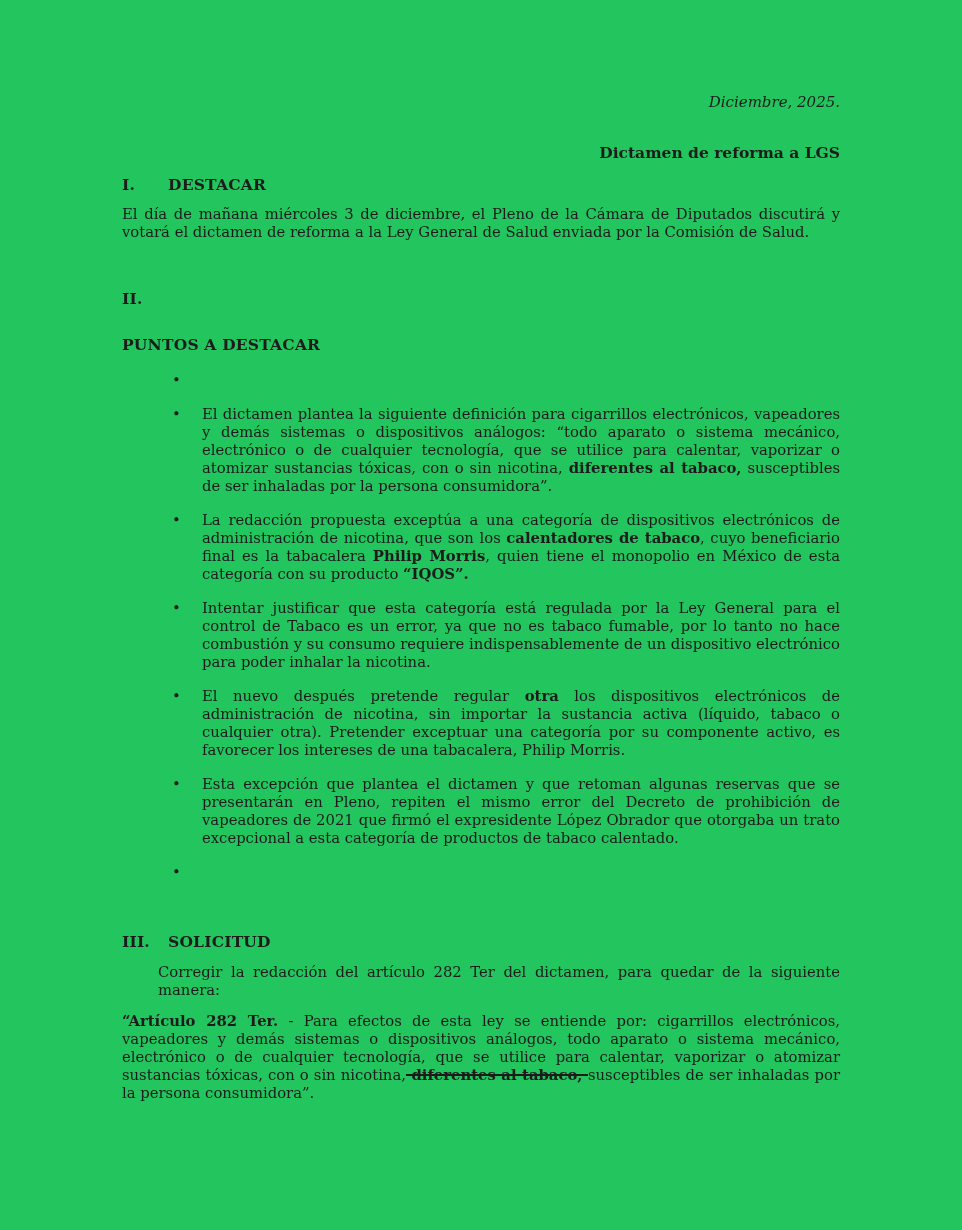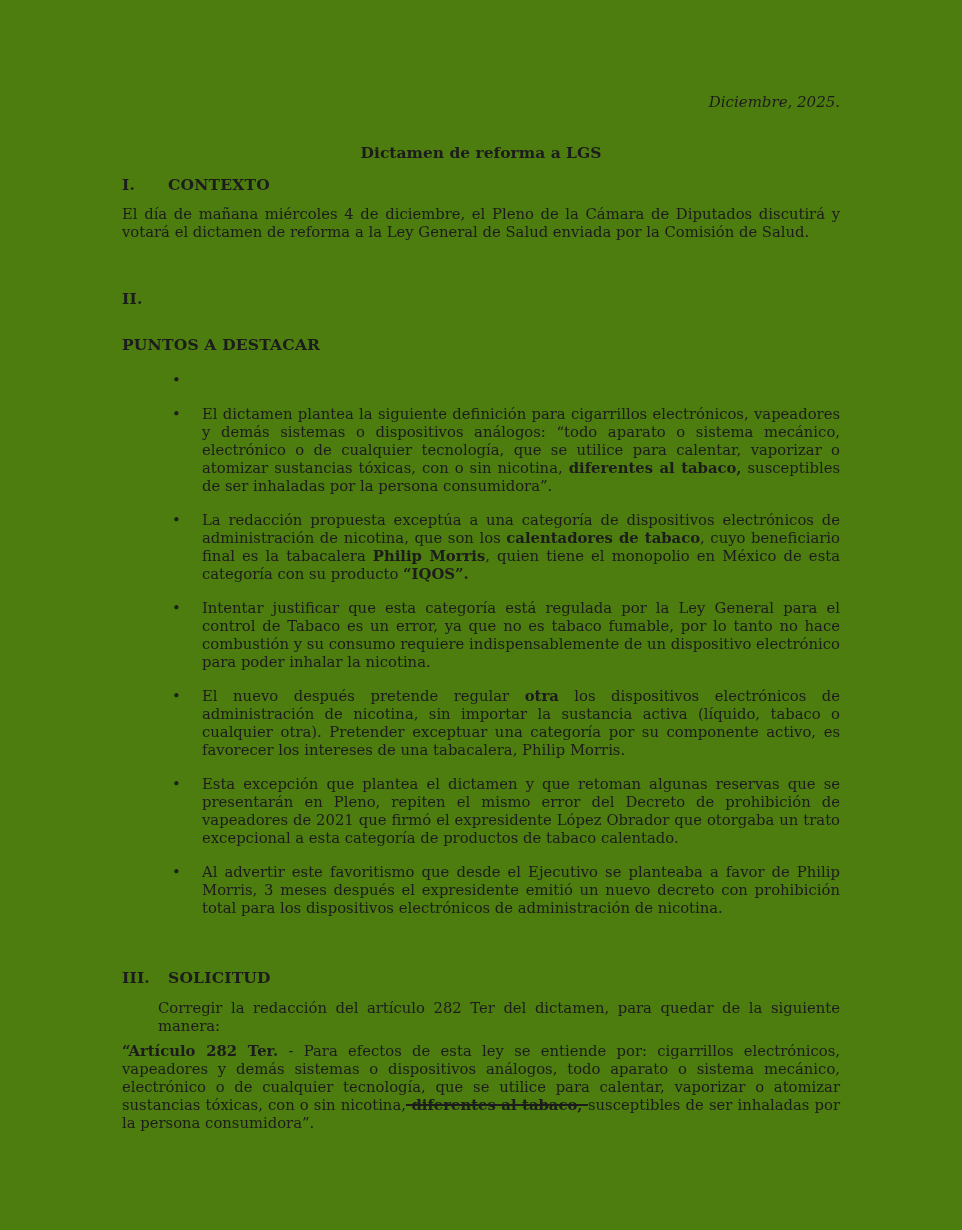--- a/index.html
+++ b/index.html
@@ -7,34 +7,34 @@
   body {
     width: 962px; height: 1230px;
     font-family: "DejaVu Serif", "Liberation Serif", serif;
     color: #1c1c1c;
     background: #fdfdfb;
     overflow: hidden;
   }
   .page {
     position: relative;
     width: 962px; height: 1230px;
-    background: #4d7c0f;
+    background: #22c55e;
   }
   .content {
     padding: 92px 122px 0 122px;
   }
   .date-line {
     text-align: right;
     font-style: italic;
     font-size: 15px;
     line-height: 20px;
   }
   .doc-title {
     margin-top: 32px;
-    text-align: center;
+    text-align: right;
     font-weight: bold;
     font-size: 15.5px;
     line-height: 18px;
   }
   .section-heading {
     display: flex;
     font-weight: bold;
     font-size: 15.5px;
     line-height: 18px;
     letter-spacing: 0.2px;
@@ -43,21 +43,21 @@
   .sh-2 { margin-top: 49px; flex-direction: column; }
   .sh-3 { margin-top: 52px; }
   .sec-num { flex: 0 0 46px; }
   .par {
     font-size: 14.8px;
     line-height: 18px;
     text-align: justify;
   }
   .par-contexto { margin-top: 11px; }
   .par-intro { margin-top: 12px; margin-left: 36px; }
-  .par-article { margin-top: 7px; }
+  .par-article { margin-top: 13px; }
   .bullets {
     list-style: none;
     margin-top: 17px;
   }
   .bullet {
     display: flex;
     margin-bottom: 16px;
   }
   .bullet:last-child { margin-bottom: 0; }
   .bullet-marker {
@@ -84,23 +84,23 @@
 
 <div class="page">
   <div class="content">
 
     <p class="date-line">Diciembre, 2025.</p>
 
     <h1 class="doc-title">Dictamen de reforma a LGS</h1>
 
     <div class="section-heading sh-1">
       <span class="sec-num">I.</span>
-      <span class="sec-title">CONTEXTO</span>
+      <span class="sec-title">DESTACAR</span>
     </div>
-    <p class="par par-contexto">El día de mañana miércoles 4 de diciembre, el Pleno de la Cámara de Diputados discutirá y votará el dictamen de reforma a la Ley General de Salud enviada por la Comisión de Salud.</p>
+    <p class="par par-contexto">El día de mañana miércoles 3 de diciembre, el Pleno de la Cámara de Diputados discutirá y votará el dictamen de reforma a la Ley General de Salud enviada por la Comisión de Salud.</p>
 
     <div class="section-heading sh-2">
       <span class="sec-num">II.</span>
       <span class="sec-title">PUNTOS A DESTACAR</span>
     </div>
 
     <ul class="bullets">
 
         <li class="bullet">
           <span class="bullet-marker">•</span>
@@ -126,21 +126,20 @@
           <span class="bullet-text"><span>El nuevo después pretende regular </span><span class="b">otra</span><span> los dispositivos electrónicos de administración de nicotina, sin importar la sustancia activa (líquido, tabaco o cualquier otra). Pretender exceptuar una categoría por su componente activo, es favorecer los intereses de una tabacalera, Philip Morris.</span></span>
         </li>
 
         <li class="bullet">
           <span class="bullet-marker">•</span>
           <span class="bullet-text"><span>Esta excepción que plantea el dictamen y que retoman algunas reservas que se presentarán en Pleno, repiten el mismo error del Decreto de prohibición de vapeadores de 2021 que firmó el expresidente López Obrador que otorgaba un trato excepcional a esta categoría de productos de tabaco calentado.</span></span>
         </li>
 
         <li class="bullet">
           <span class="bullet-marker">•</span>
-          <span class="bullet-text"><span>Al advertir este favoritismo que desde el Ejecutivo se planteaba a favor de Philip Morris, 3 meses después el expresidente emitió un nuevo decreto con prohibición total para los dispositivos electrónicos de administración de nicotina.</span></span>
         </li>
       </ul>
 
     <div class="section-heading sh-3">
       <span class="sec-num">III.</span>
       <span class="sec-title">SOLICITUD</span>
     </div>
     <p class="par par-intro">Corregir la redacción del artículo 282 Ter del dictamen, para quedar de la siguiente manera:</p>
     <p class="par par-article"><span class="b">“Artículo 282 Ter.</span><span> - Para efectos de esta ley se entiende por: cigarrillos electrónicos, vapeadores y demás sistemas o dispositivos análogos, todo aparato o sistema mecánico, electrónico o de cualquier tecnología, que se utilice para calentar, vaporizar o atomizar sustancias tóxicas, con o sin nicotina,</span><span class="b strike"> diferentes al tabaco, </span><span>susceptibles de ser inhaladas por la persona consumidora”.</span></p>
 

